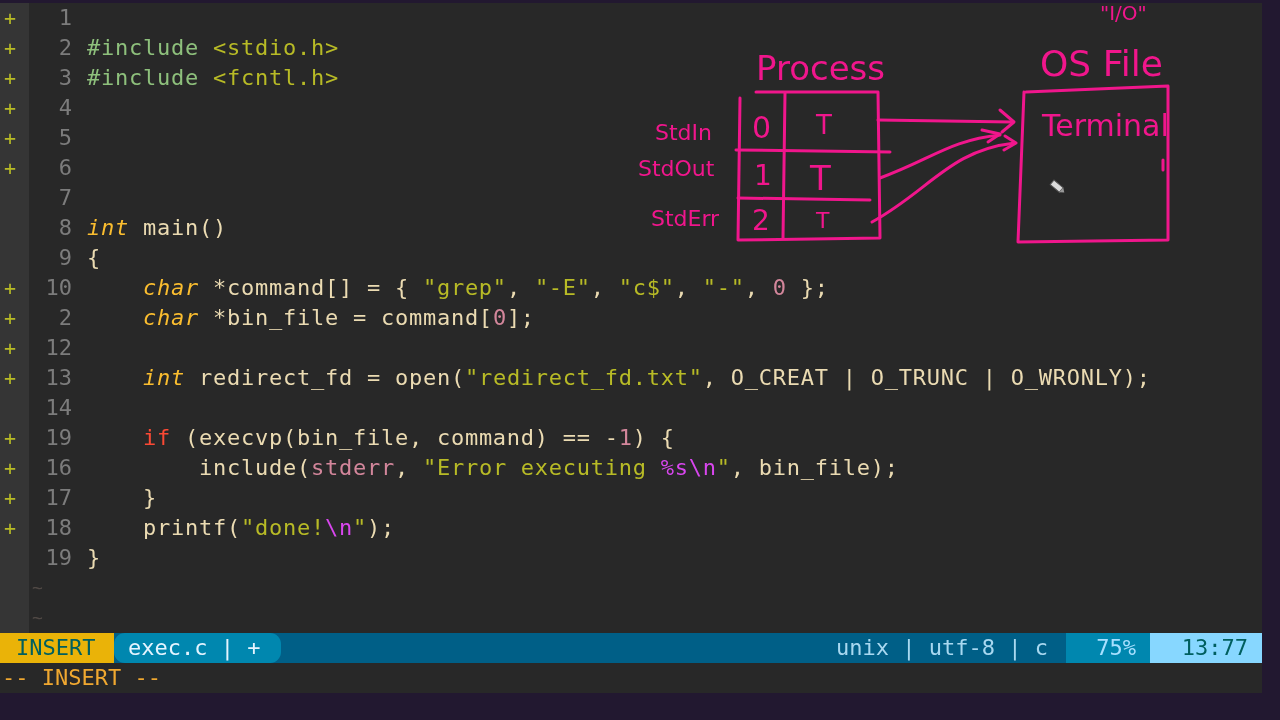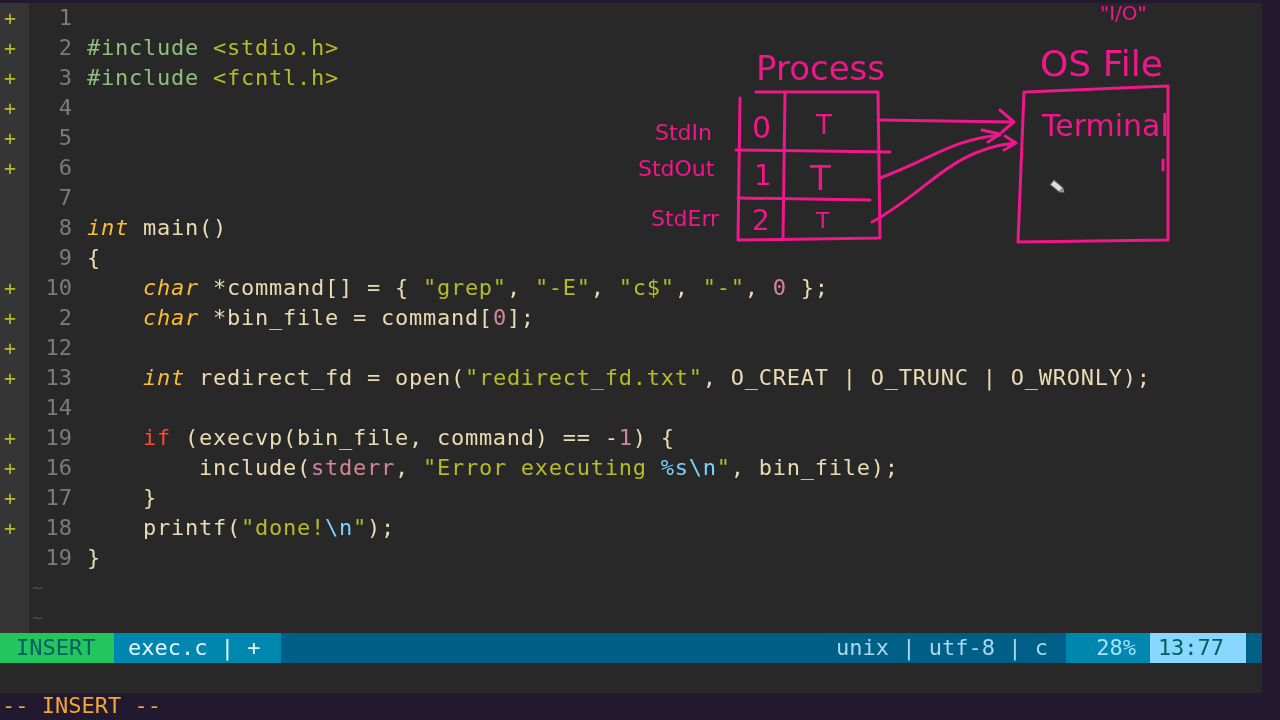--- a/index.html
+++ b/index.html
@@ -49,46 +49,46 @@
     position: absolute; left: 32px; top: 0;
     color: #504945;
     font-size: 18px;
   }
   .tok-pre { color: #8ec07c; }
   .tok-inc { color: #b8bb26; }
   .tok-type { color: #fabd2f; font-style: italic; }
   .tok-str { color: #b8bb26; }
   .tok-num { color: #d3869b; }
   .tok-kw { color: #fb4934; }
-  .tok-esc { color: #7dd3fc; }
+  .tok-esc { color: #d946ef; }
   .tok-id { color: #d3869b; }
   .tok-plain { color: #ebdbb2; }
 
   .statusbar {
     position: absolute;
     left: 0; top: 630px;
     width: 1262px; height: 30px;
     line-height: 30px;
     background: #005f87;
     white-space: pre;
     font-size: 22px;
   }
   .sb-seg {
     position: absolute; top: 0; height: 30px;
     box-sizing: border-box;
   }
-  .sb-mode { left: 0; width: 114px; background: #22c55e; color: #005f5f; padding-left: 16px; }
-  .sb-file { left: 114px; width: 167px; background: #0087af; color: #e4f4ff; padding-left: 14px; }
+  .sb-mode { left: 0; width: 114px; background: #eab308; color: #005f5f; padding-left: 16px; }
+  .sb-file { left: 114px; width: 167px; background: #0087af; color: #e4f4ff; padding-left: 14px; border-radius: 11px; }
   .sb-right-info { right: 196px; color: #a8d8f0; padding-right: 18px; }
   .sb-pct { left: 1066px; width: 84px; background: #0087af; color: #a8e0ff; text-align: right; padding-right: 14px; }
-  .sb-pos { left: 1150px; width: 96px; background: #87d7ff; color: #005f5f; text-align: center; padding-right: 14px; }
+  .sb-pos { left: 1150px; width: 112px; background: #87d7ff; color: #005f5f; text-align: right; padding-right: 14px; }
 
   .cmdline {
     position: absolute;
-    left: 0; top: 688px;
+    left: 0; top: 660px;
     width: 1262px; height: 30px;
     line-height: 30px;
     color: #f0a830;
     white-space: pre;
     padding-left: 2px;
   }
 
   .drawing {
     position: absolute;
     left: 0; top: 0;
@@ -128,21 +128,21 @@
       <div class="line"><span class="sign">+</span><span class="lnum">18</span><span class="code"><span class="tok-plain">    printf(</span><span class="tok-str">"done!</span><span class="tok-esc">\n</span><span class="tok-str">"</span><span class="tok-plain">);</span></span></div>
       <div class="line"><span class="sign"></span><span class="lnum">19</span><span class="code"><span class="tok-plain">}</span></span></div>
       <div class="line"><span class="tilde">~</span></div>
       <div class="line"><span class="tilde">~</span></div>
     </div>
 
   <div class="statusbar">
     <div class="sb-seg sb-mode">INSERT</div>
     <div class="sb-seg sb-file"><span>exec.c</span> <span>|</span> <span>+</span></div>
     <div class="sb-seg sb-right-info"><span>unix</span> <span>|</span> <span>utf-8</span> <span>|</span> <span>c</span></div>
-    <div class="sb-seg sb-pct">28%</div>
+    <div class="sb-seg sb-pct">75%</div>
     <div class="sb-seg sb-pos">13:77</div>
   </div>
 
   <div class="cmdline">-- INSERT --</div>
 </div>
 
 <div class="drawing">
   <svg width="1280" height="720" viewBox="0 0 1280 720">
 
     <text class="ink-text" x="756" y="80" font-size="34">Process</text>

